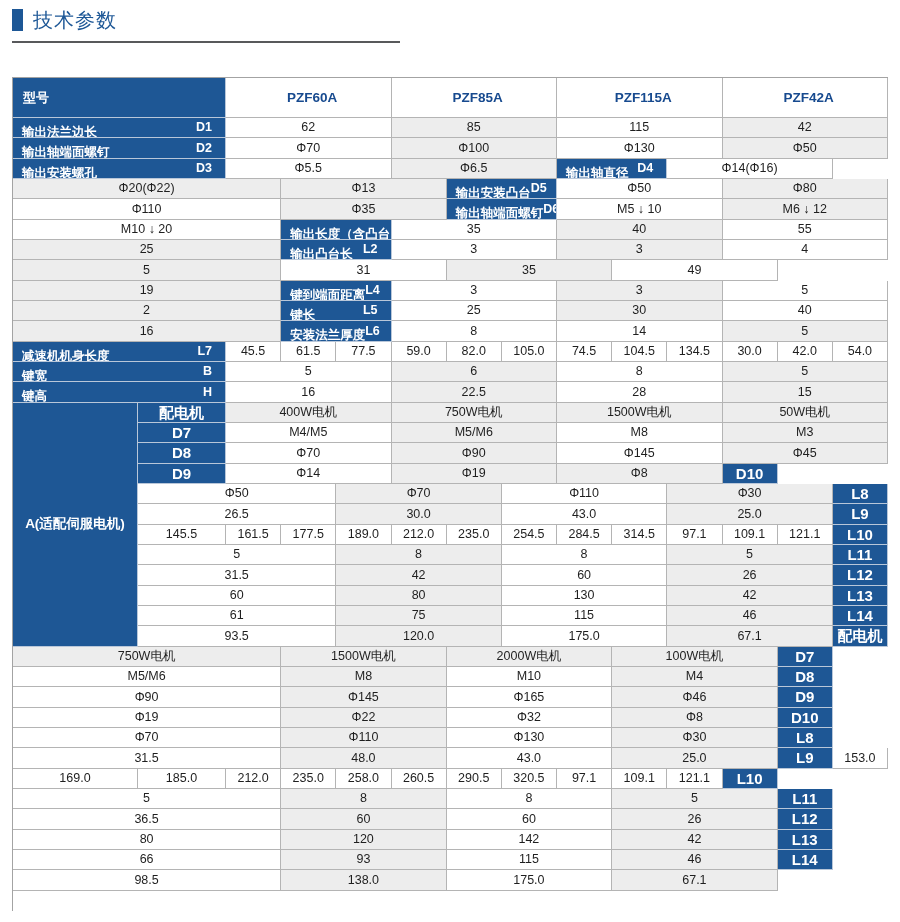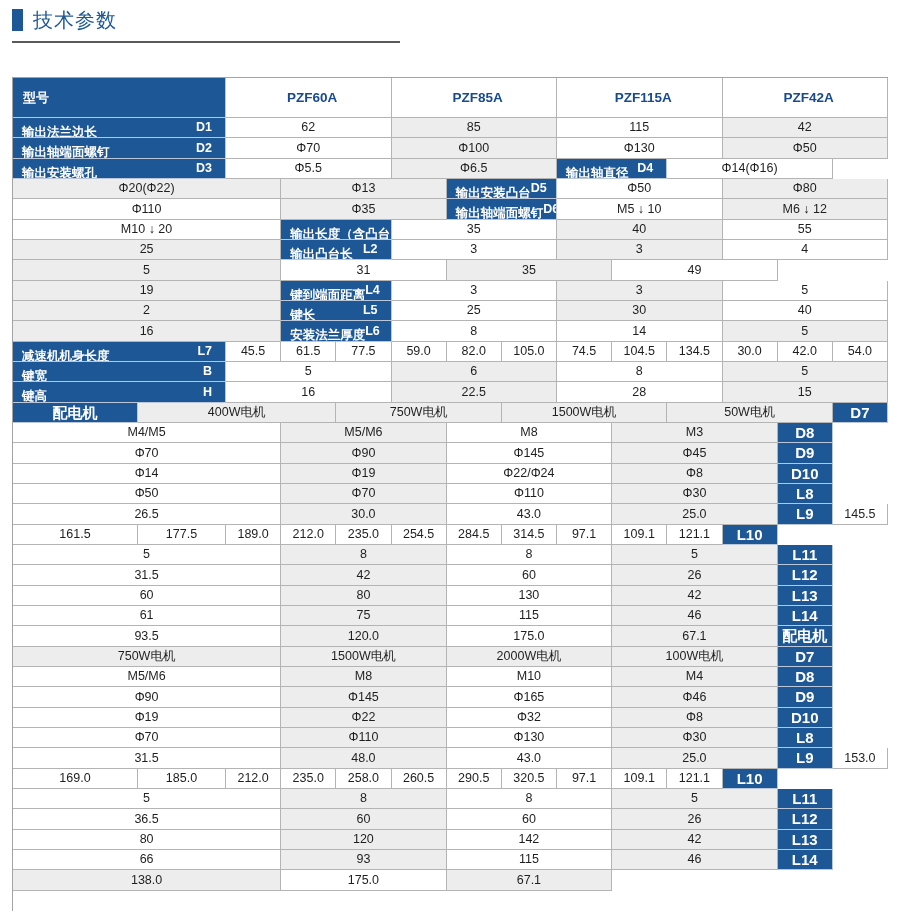--- a/index.html
+++ b/index.html
@@ -167,39 +167,39 @@
       <div class="cell c3">8</div>
       <div class="cell c3 shade">5</div>
       <div class="cell blue c2 lblcell">
         <span class="lbl-text">键高</span>
         <span>H</span>
       </div>
       <div class="cell c3">16</div>
       <div class="cell c3 shade">22.5</div>
       <div class="cell c3">28</div>
       <div class="cell c3 shade">15</div>
+      <div class="cell blue sect">A(适配伺服电机)</div>
       <div class="cell blue codecell">配电机</div>
       <div class="cell c3 shade">400W电机</div>
       <div class="cell c3 shade">750W电机</div>
       <div class="cell c3 shade">1500W电机</div>
       <div class="cell c3 shade">50W电机</div>
       <div class="cell blue codecell">D7</div>
       <div class="cell c3">M4/M5</div>
       <div class="cell c3 shade">M5/M6</div>
       <div class="cell c3">M8</div>
       <div class="cell c3 shade">M3</div>
       <div class="cell blue codecell">D8</div>
       <div class="cell c3">Φ70</div>
       <div class="cell c3 shade">Φ90</div>
       <div class="cell c3">Φ145</div>
       <div class="cell c3 shade">Φ45</div>
       <div class="cell blue codecell">D9</div>
       <div class="cell c3">Φ14</div>
       <div class="cell c3 shade">Φ19</div>
-      <div class="cell c3">Φ22/Φ24</div>
       <div class="cell c3 shade">Φ8</div>
       <div class="cell blue codecell">D10</div>
       <div class="cell c3">Φ50</div>
       <div class="cell c3 shade">Φ70</div>
       <div class="cell c3">Φ110</div>
       <div class="cell c3 shade">Φ30</div>
       <div class="cell blue codecell">L8</div>
       <div class="cell c3">26.5</div>
       <div class="cell c3 shade">30.0</div>
       <div class="cell c3">43.0</div>
@@ -299,17 +299,18 @@
       <div class="cell c3">80</div>
       <div class="cell c3 shade">120</div>
       <div class="cell c3">142</div>
       <div class="cell c3 shade">42</div>
       <div class="cell blue codecell">L13</div>
       <div class="cell c3">66</div>
       <div class="cell c3 shade">93</div>
       <div class="cell c3">115</div>
       <div class="cell c3 shade">46</div>
       <div class="cell blue codecell">L14</div>
+      <div class="cell c3">98.5</div>
       <div class="cell c3 shade">138.0</div>
       <div class="cell c3">175.0</div>
       <div class="cell c3 shade">67.1</div>
     </div>
 </div>
 
 </body></html>

